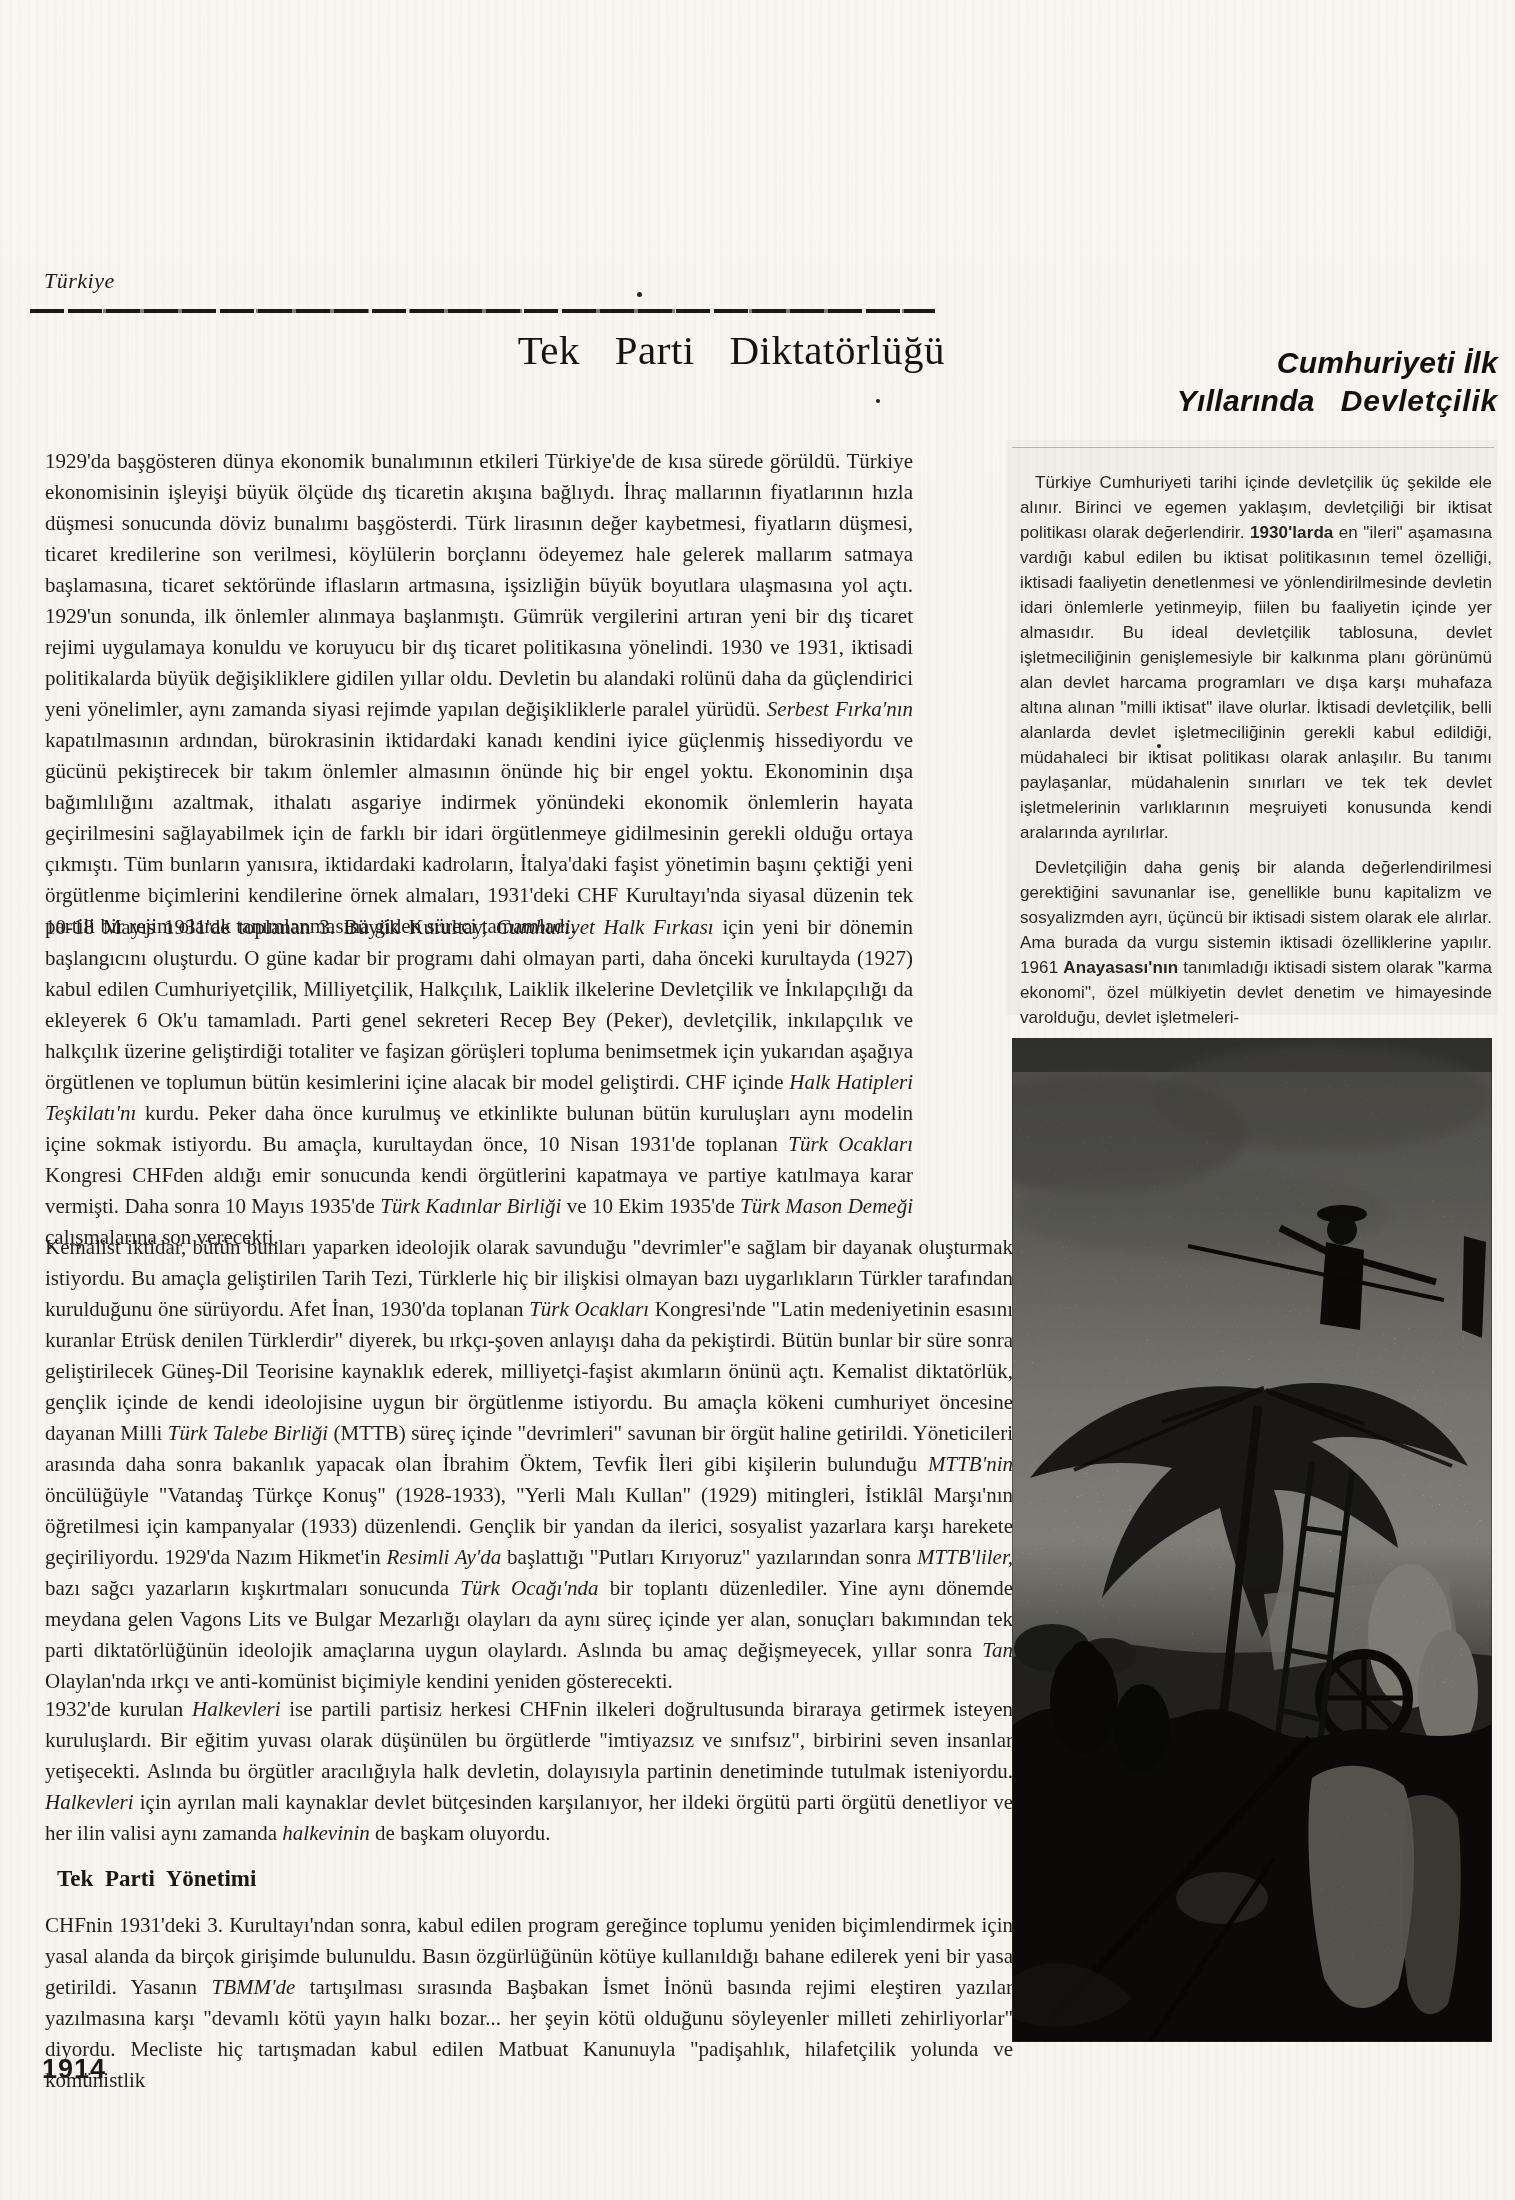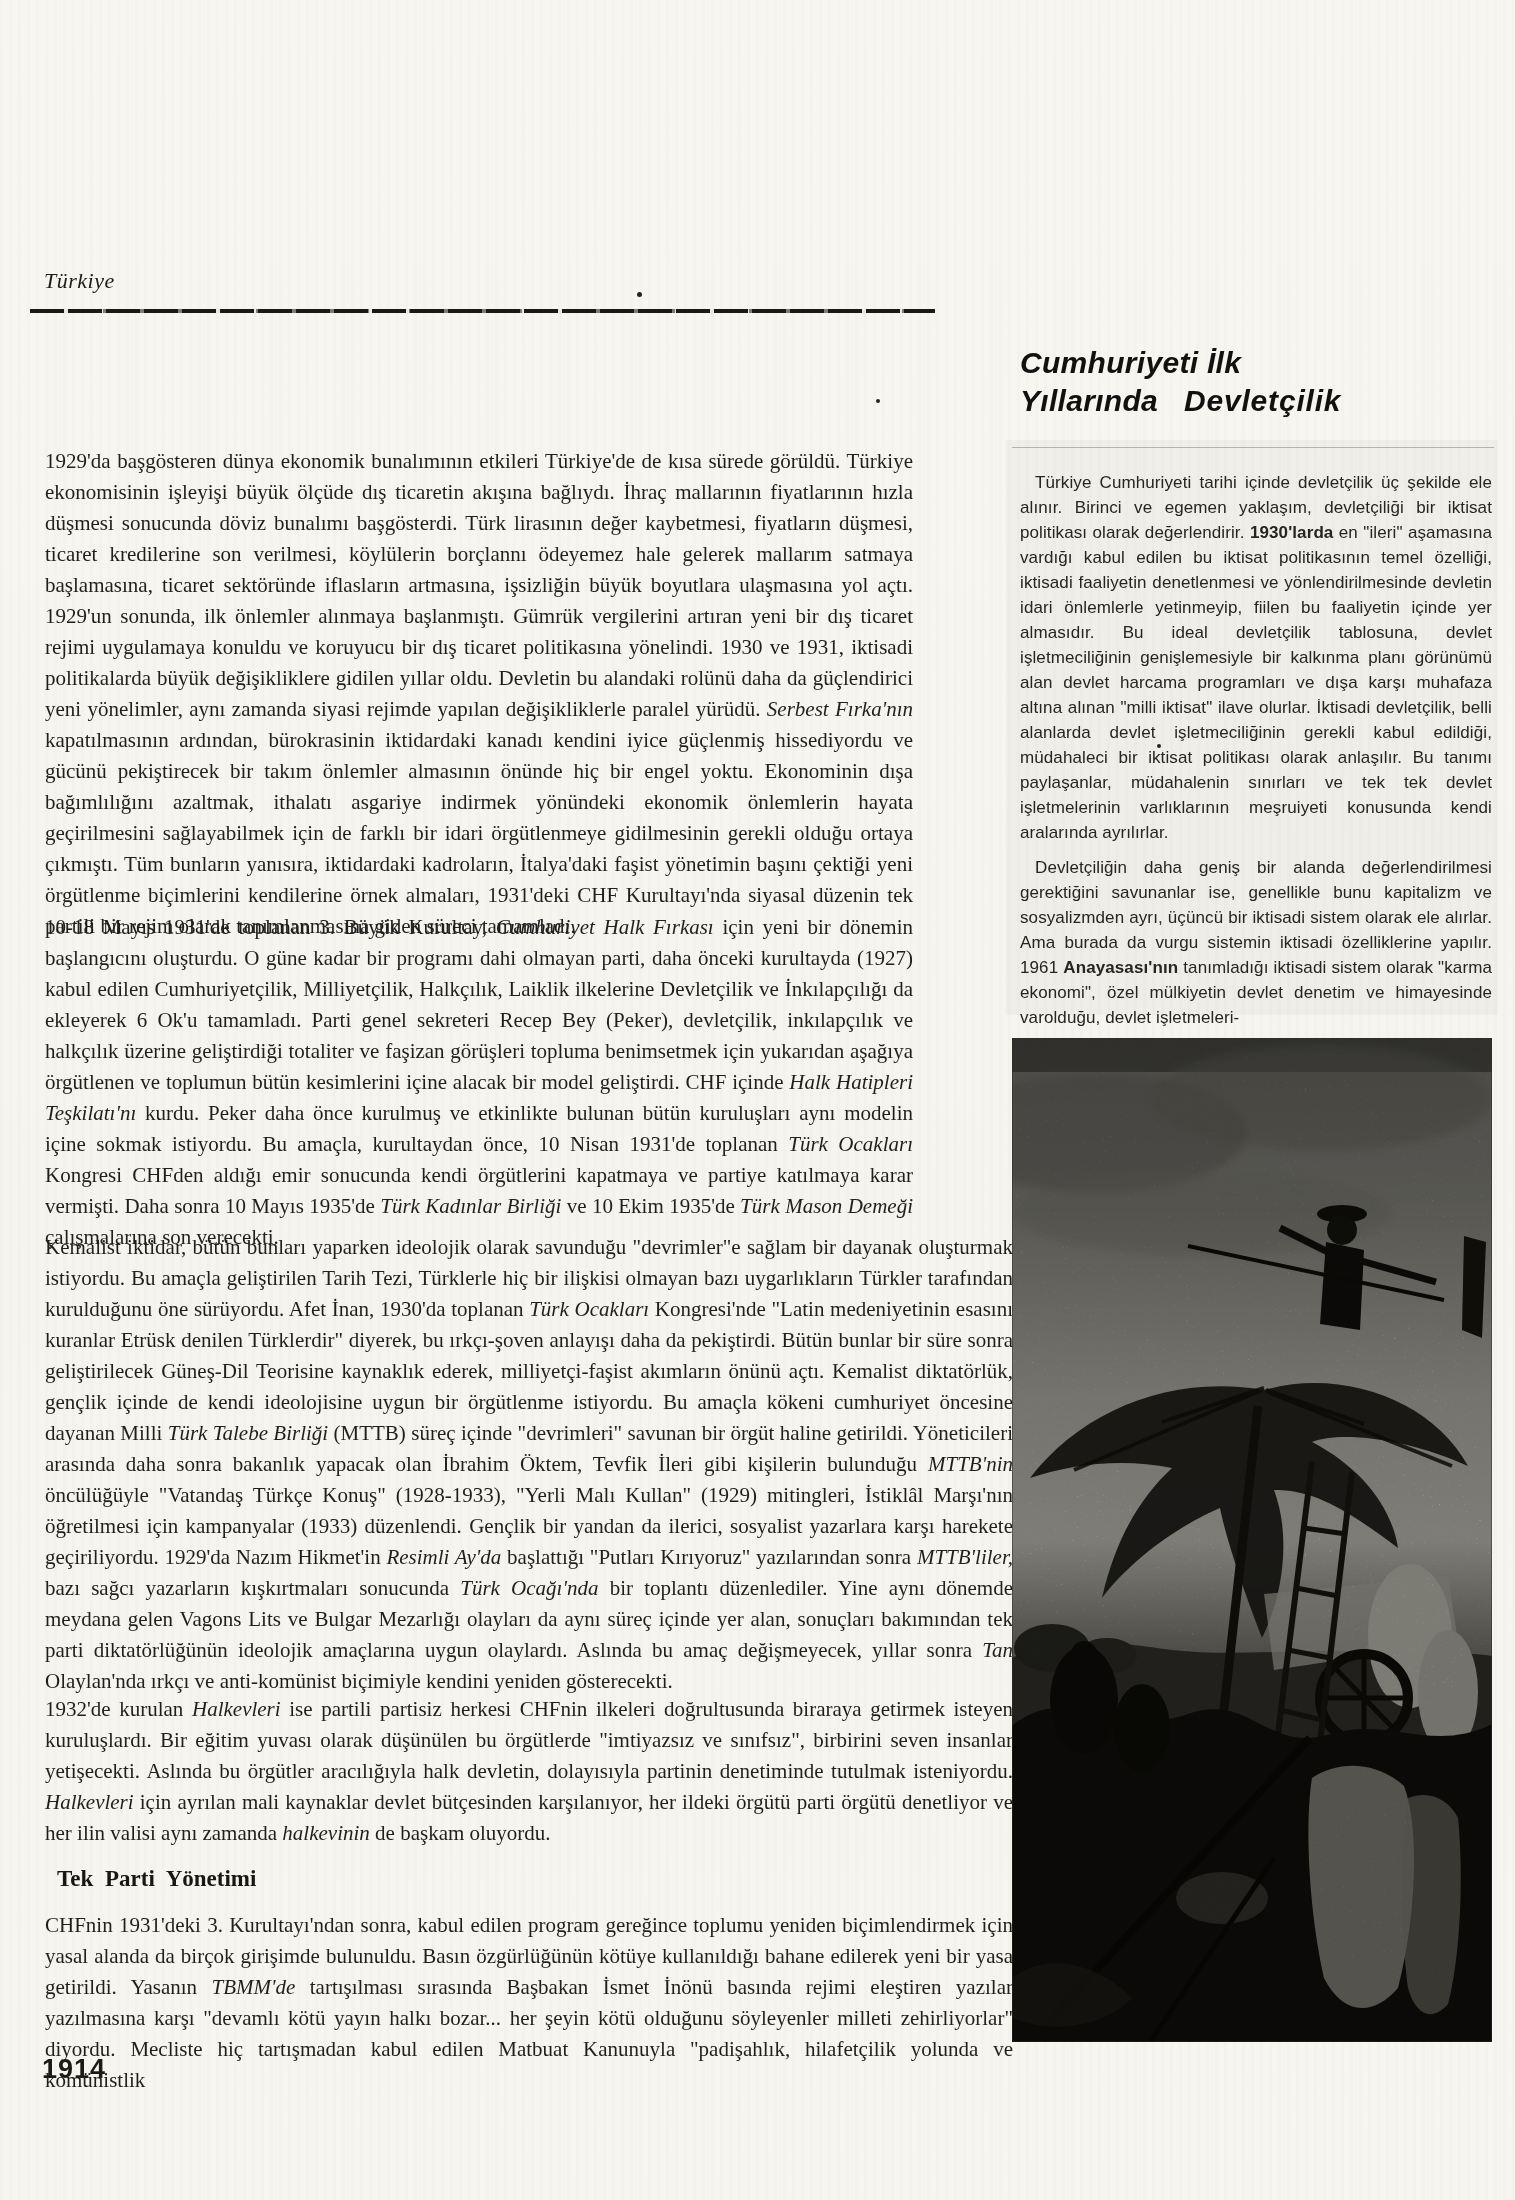--- a/index.html
+++ b/index.html
@@ -7,21 +7,21 @@
     position:relative;
     width:1515px;height:2200px;
     margin:0 auto;
     background:
       repeating-linear-gradient(90deg, rgba(0,0,0,0.012) 0 3px, rgba(0,0,0,0) 3px 9px),
       linear-gradient(180deg,#f7f6f1 0%,#f5f4ee 55%,#f6f5ef 100%);
     overflow:hidden;
     font-family:"Liberation Serif", serif;
     color:#1d1c1a;
   }
-  .abs{position:absolute;}
+  .abs{position:absolute;text-align:right;}
   .running-head{
     left:44px;top:268px;
     font-style:italic;font-size:22px;letter-spacing:0.5px;
   }
   .head-rule{
     left:30px;top:309px;width:905px;height:4px;
     background:
       repeating-linear-gradient(90deg,#191918 0 34px, rgba(25,25,24,0) 34px 38px),
       repeating-linear-gradient(90deg, rgba(25,25,24,0.55) 0 11px, rgba(25,25,24,0.05) 11px 17px);
     background-position:0 0, 5px 2px;
@@ -95,20 +95,21 @@
   .speck.c{left:1157px;top:744px;width:4px;height:4px;}
 </style>
 </head>
 <body>
 
 <div class="page">
 
   <div class="abs running-head">Türkiye</div>
   <div class="abs head-rule"></div>
 
+  <h1 class="abs title" style="margin:0">Tek Parti Diktatörlüğü</h1>
 
   <p class="abs body-par col-narrow p1" style="margin:0"><span>1929'da başgösteren dünya ekonomik bunalımının etkileri Türkiye'de de kısa sürede görüldü. Türkiye ekonomisinin işleyişi büyük ölçüde dış ticaretin akışına bağlıydı. İhraç mallarının fiyatlarının hızla düşmesi sonucunda döviz bunalımı başgösterdi. Türk lirasının değer kaybetmesi, fiyatların düşmesi, ticaret kredilerine son verilmesi, köylülerin borçlannı ödeyemez hale gelerek mallarım satmaya başlamasına, ticaret sektöründe iflasların artmasına, işsizliğin büyük boyutlara ulaşmasına yol açtı. 1929'un sonunda, ilk önlemler alınmaya başlanmıştı. Gümrük vergilerini artıran yeni bir dış ticaret rejimi uygulamaya konuldu ve koruyucu bir dış ticaret politikasına yönelindi. 1930 ve 1931, iktisadi politikalarda büyük değişikliklere gidilen yıllar oldu. Devletin bu alandaki rolünü daha da güçlendirici yeni yönelimler, aynı zamanda siyasi rejimde yapılan değişikliklerle paralel yürüdü. </span><i>Serbest Fırka'nın</i><span> kapatılmasının ardından, bürokrasinin iktidardaki kanadı kendini iyice güçlenmiş hissediyordu ve gücünü pekiştirecek bir takım önlemler almasının önünde hiç bir engel yoktu. Ekonominin dışa bağımlılığını azaltmak, ithalatı asgariye indirmek yönündeki ekonomik önlemlerin hayata geçirilmesini sağlayabilmek için de farklı bir idari örgütlenmeye gidilmesinin gerekli olduğu ortaya çıkmıştı. Tüm bunların yanısıra, iktidardaki kadroların, İtalya'daki faşist yönetimin başını çektiği yeni örgütlenme biçimlerini kendilerine örnek almaları, 1931'deki CHF Kurultayı'nda siyasal düzenin tek partili bir rejim olarak tanımlanmasına giden süreci tamamladı.</span></p>
   <p class="abs body-par col-narrow p2" style="margin:0"><span>10-18 Mayıs 1931'de toplanan 3. Büyük Kurultay, </span><i>Cumhuriyet Halk Fırkası</i><span> için yeni bir dönemin başlangıcını oluşturdu. O güne kadar bir programı dahi olmayan parti, daha önceki kurultayda (1927) kabul edilen Cumhuriyetçilik, Milliyetçilik, Halkçılık, Laiklik ilkelerine Devletçilik ve İnkılapçılığı da ekleyerek 6 Ok'u tamamladı. Parti genel sekreteri Recep Bey (Peker), devletçilik, inkılapçılık ve halkçılık üzerine geliştirdiği totaliter ve faşizan görüşleri topluma benimsetmek için yukarıdan aşağıya örgütlenen ve toplumun bütün kesimlerini içine alacak bir model geliştirdi. CHF içinde </span><i>Halk Hatipleri Teşkilatı'nı</i><span> kurdu. Peker daha önce kurulmuş ve etkinlikte bulunan bütün kuruluşları aynı modelin içine sokmak istiyordu. Bu amaçla, kurultaydan önce, 10 Nisan 1931'de toplanan </span><i>Türk Ocakları</i><span> Kongresi CHFden aldığı emir sonucunda kendi örgütlerini kapatmaya ve partiye katılmaya karar vermişti. Daha sonra 10 Mayıs 1935'de </span><i>Türk Kadınlar Birliği</i><span> ve 10 Ekim 1935'de </span><i>Türk Mason Demeği</i><span> çalışmalarına son verecekti.</span></p>
   <p class="abs body-par col-wide p3" style="margin:0"><span>Kemalist iktidar, bütün bunları yaparken ideolojik olarak savunduğu "devrimler"e sağlam bir dayanak oluşturmak istiyordu. Bu amaçla geliştirilen Tarih Tezi, Türklerle hiç bir ilişkisi olmayan bazı uygarlıkların Türkler tarafından kurulduğunu öne sürüyordu. Afet İnan, 1930'da toplanan </span><i>Türk Ocakları</i><span> Kongresi'nde "Latin medeniyetinin esasını kuranlar Etrüsk denilen Türklerdir" diyerek, bu ırkçı-şoven anlayışı daha da pekiştirdi. Bütün bunlar bir süre sonra geliştirilecek Güneş-Dil Teorisine kaynaklık ederek, milliyetçi-faşist akımların önünü açtı. Kemalist diktatörlük, gençlik içinde de kendi ideolojisine uygun bir örgütlenme istiyordu. Bu amaçla kökeni cumhuriyet öncesine dayanan Milli </span><i>Türk Talebe Birliği</i><span> (MTTB) süreç içinde "devrimleri" savunan bir örgüt haline getirildi. Yöneticileri arasında daha sonra bakanlık yapacak olan İbrahim Öktem, Tevfik İleri gibi kişilerin bulunduğu </span><i>MTTB'nin</i><span> öncülüğüyle "Vatandaş Türkçe Konuş" (1928-1933), "Yerli Malı Kullan" (1929) mitingleri, İstiklâl Marşı'nın öğretilmesi için kampanyalar (1933) düzenlendi. Gençlik bir yandan da ilerici, sosyalist yazarlara karşı harekete geçiriliyordu. 1929'da Nazım Hikmet'in </span><i>Resimli Ay'da</i><span> başlattığı "Putları Kırıyoruz" yazılarından sonra </span><i>MTTB'liler,</i><span> bazı sağcı yazarların kışkırtmaları sonucunda </span><i>Türk Ocağı'nda</i><span> bir toplantı düzenlediler. Yine aynı dönemde meydana gelen Vagons Lits ve Bulgar Mezarlığı olayları da aynı süreç içinde yer alan, sonuçları bakımından tek parti diktatörlüğünün ideolojik amaçlarına uygun olaylardı. Aslında bu amaç değişmeyecek, yıllar sonra </span><i>Tan</i><span> Olaylan'nda ırkçı ve anti-komünist biçimiyle kendini yeniden gösterecekti.</span></p>
   <p class="abs body-par col-wide p4" style="margin:0"><span>1932'de kurulan </span><i>Halkevleri</i><span> ise partili partisiz herkesi CHFnin ilkeleri doğrultusunda biraraya getirmek isteyen kuruluşlardı. Bir eğitim yuvası olarak düşünülen bu örgütlerde "imtiyazsız ve sınıfsız", birbirini seven insanlar yetişecekti. Aslında bu örgütler aracılığıyla halk devletin, dolayısıyla partinin denetiminde tutulmak isteniyordu. </span><i>Halkevleri</i><span> için ayrılan mali kaynaklar devlet bütçesinden karşılanıyor, her ildeki örgütü parti örgütü denetliyor ve her ilin valisi aynı zamanda </span><i>halkevinin</i><span> de başkam oluyordu.</span></p>
 
   <h3 class="abs section-heading" style="margin:12px;font-weight:700">Tek Parti Yönetimi</h3>
 
   <p class="abs body-par col-wide p5" style="margin:0"><span>CHFnin 1931'deki 3. Kurultayı'ndan sonra, kabul edilen program gereğince toplumu yeniden biçimlendirmek için yasal alanda da birçok girişimde bulunuldu. Basın özgürlüğünün kötüye kullanıldığı bahane edilerek yeni bir yasa getirildi. Yasanın </span><i>TBMM'de</i><span> tartışılması sırasında Başbakan İsmet İnönü basında rejimi eleştiren yazılar yazılmasına karşı "devamlı kötü yayın halkı bozar... her şeyin kötü olduğunu söyleyenler milleti zehirliyorlar" diyordu. Mecliste hiç tartışmadan kabul edilen Matbuat Kanunuyla "padişahlık, hilafetçilik yolunda ve komünistlik</span></p>
 

